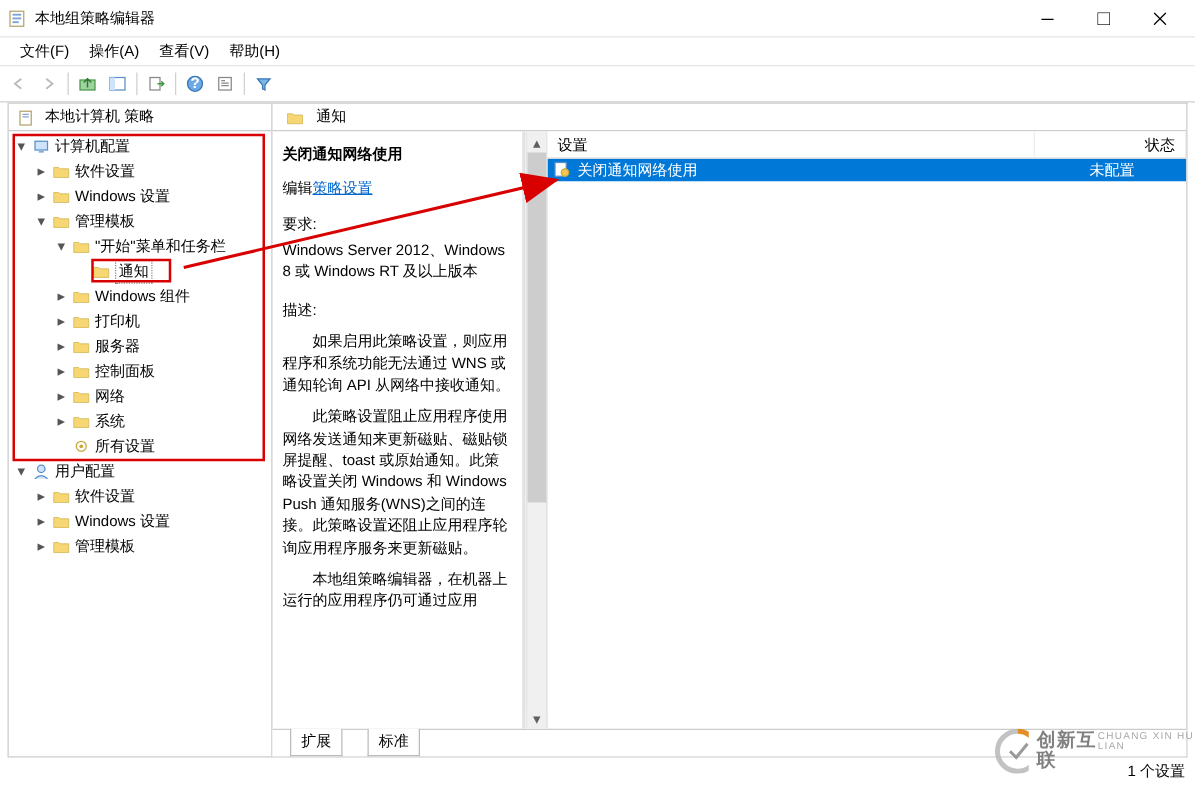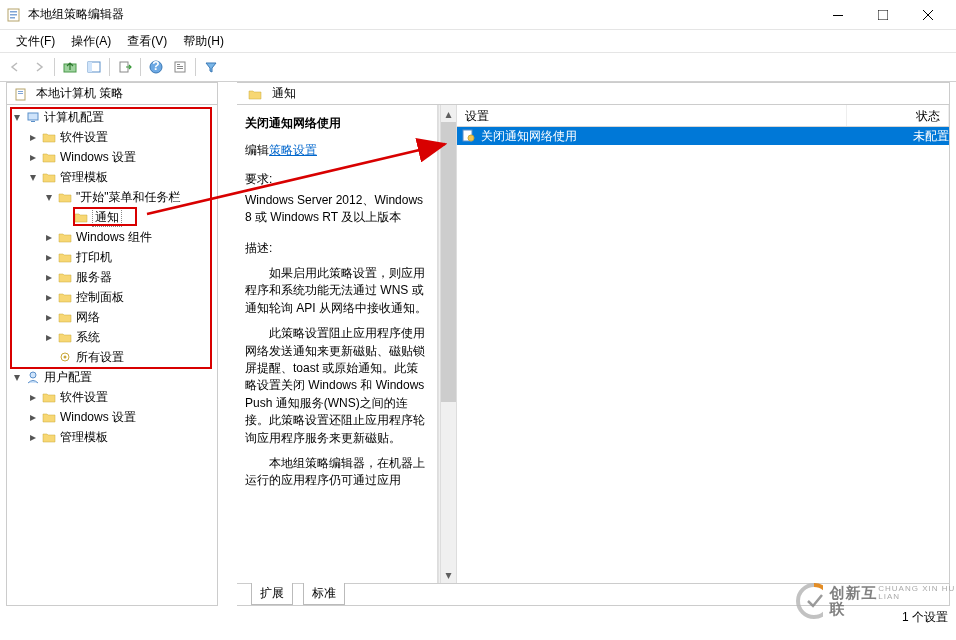--- a/index.html
+++ b/index.html
@@ -16,21 +16,21 @@
   .menubar { height: 22px; display: flex; align-items: center; padding: 0 8px; border-bottom: 0; }
   .menuitem { padding: 2px 8px; cursor: default; }
 
   
   .toolbar { height: 30px; display: flex; align-items: center; padding: 2px 4px; border-top:1px solid #e5e5e5; border-bottom: 1px solid #d0d0d0; gap: 2px; }
   .tbtn { width: 22px; height: 22px; display:flex; align-items:center; justify-content:center; border:1px solid transparent; }
   .sep { width:1px; height:18px; background:#d0d0d0; margin:0 2px; }
   .tbtn.disabled { opacity: .4; }
 
   
-  .client { display:flex; height: 524px; border:0px solid #ccc; margin:0 6px; border-top:0;gap:19px; }
+  .client { display:flex; height: 524px; border:0px solid #ccc; margin:0 6px; border-top:0; }
   .tree-pane { width: 212px; border:1px solid #ccc; display:flex; flex-direction:column; }
   .tree-head { height:22px; border-bottom:1px solid #ccc; display:flex; align-items:center; padding-left:6px; gap:4px; }
   .tree { flex:1; padding:2px 0 0 4px; position:relative; overflow:hidden; }
 
   .node { display:flex; align-items:center; height:20px; white-space:nowrap; position:relative; }
   .exp { width:12px; text-align:center; color:#555; margin-right:2px; }
   .icon { width:16px; height:16px; margin-right:3px; display:inline-flex; align-items:center; justify-content:center; }
   .label { cursor:default; }
   .node.sel .label { border:1px dotted #888; padding:0 2px; background:#fff; }
   .indent0 { padding-left: 0px; }
@@ -56,27 +56,27 @@
   .list-col { flex:1; display:flex; flex-direction:column; position:relative; }
   .list-header { display:flex; height:22px; border-bottom:1px solid #d5d5d5; background:#fff; }
   .col-h { padding:3px 8px; border-right:1px solid #eee; color:#000; }
   .col-h.c1 { width: 390px; }
   .col-h.c2 { flex:1; text-align:right; }
   .list-rows { flex:1; overflow:hidden; }
   .row { display:flex; align-items:center; height:18px; }
   .row.selrow { background:#0078d7; color:#fff; }
   .row .ricon { width:16px; height:16px; margin:0 4px; }
   .row .rcell1 { width: 368px; }
-  .row .rcell2 { flex:1; text-align:right; }
+  .row .rcell2 { flex:1; text-align:center; }
 
   .scroll-v { position:absolute; right:0; top:0; width:17px; height:100%; background:#f0f0f0; border-left:1px solid #e0e0e0; }
   .sb-btn { height:17px; display:flex;align-items:center;justify-content:center; background:#f0f0f0; color:#606060;}
 
   .bottom-tabs { height:22px; display:flex; align-items:flex-end; border-top:1px solid #ccc; padding-left:14px; background:#fff; }
-  .tab { padding:2px 8px; border:1px solid #bbb; border-top:0; margin-right:10px; background:#fff; font-family: Liberation Mono, monospace;}
+  .tab { padding:2px 8px; border:1px solid #bbb; border-top:0; margin-right:20px; background:#fff; font-family: Liberation Mono, monospace;}
   .tab.active { background:#fff; }
 
   
   .statusbar { height: 22px; padding:2px 8px; display:flex; align-items:center;justify-content:flex-end; }
 
   
   .arrow-svg { position:absolute; left:0; top:0; pointer-events:none; z-index:10; }
 
   
   .watermark { position:absolute; right:0; bottom:18px; width:160px; height:42px; display:flex; align-items:center; gap:6px; opacity:.85; }

